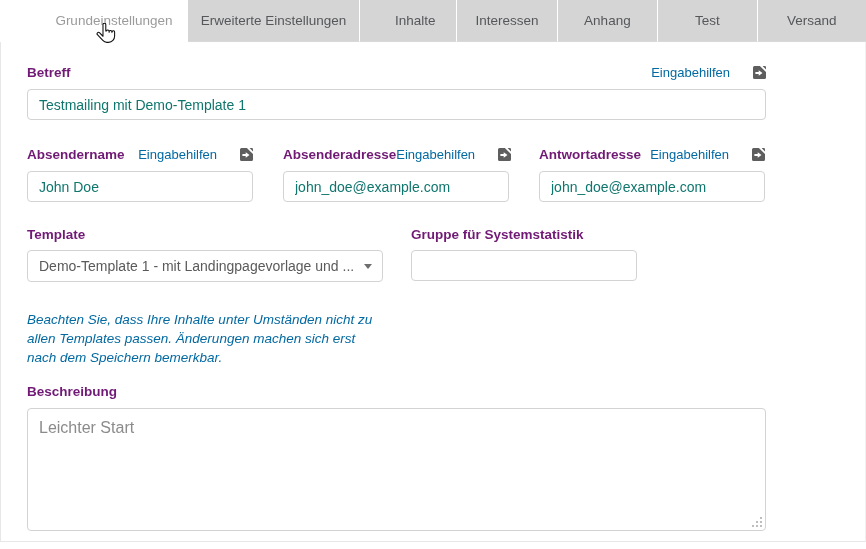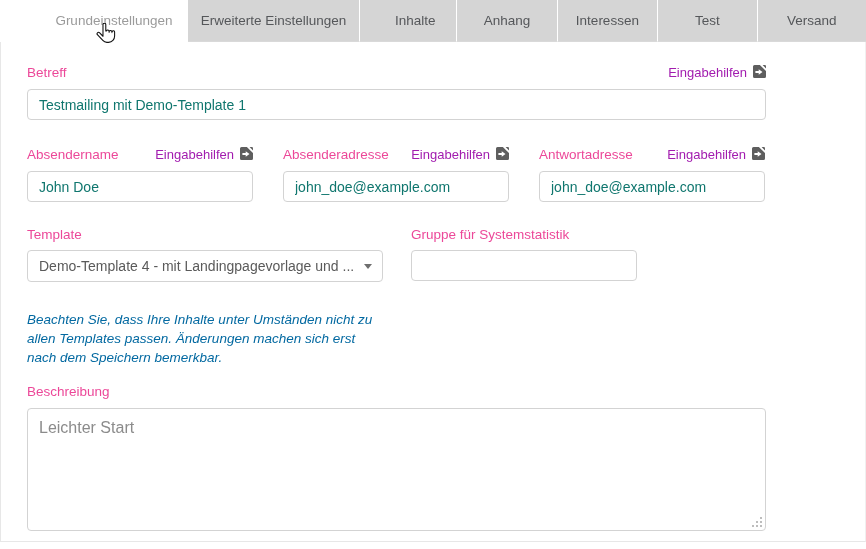--- a/index.html
+++ b/index.html
@@ -19,22 +19,22 @@
   .tab:nth-child(5){width:106px;}
   .tab:nth-child(6){width:106px;}
   .tab:nth-child(7){width:116px;}
 
   
   .panel{box-sizing:border-box;height:500px;background:#fff;
          border-left:1px solid #e7e7e7;border-right:1px solid #f0f0f0;border-bottom:1px solid #e7e7e7;
          padding:22px 99px 0 26px;}
 
   .field-head{display:flex;justify-content:space-between;align-items:center;margin-bottom:8px;}
-  .lbl{font-size:13.5px;font-weight:normal;color:#ec4899;line-height:17px;}
-  .eh-link{display:inline-flex;gap:6px;font-size:13px;color:#a21caf;cursor:pointer;text-decoration:none;}
+  .lbl{font-size:13.5px;font-weight:bold;color:#701a75;line-height:17px;}
+  .eh-link{display:inline-flex;align-items:center;gap:23px;font-size:13px;color:#0369a1;cursor:pointer;text-decoration:none;}
   .eh-link svg{display:block;}
 
   input.txt{box-sizing:border-box;height:31px;width:100%;border:1px solid #d3d3d3;border-radius:4px;
             padding:0 11px;font-family:inherit;font-size:14px;color:#0f766e;background:#fff;outline:none;}
 
   .row2{display:flex;gap:30px;margin-top:26px;}
   .col226{flex:0 0 226px;width:226px;}
 
   .row3{display:flex;margin-top:24px;}
   .col-template{width:356px;margin-right:28px;}
@@ -65,24 +65,24 @@
   <div class="tab active">
       <span>Grundeinstellungen</span>
     </div>
   <div class="tab">
       <span>Erweiterte Einstellungen</span>
     </div>
   <div class="tab">
       <span>Inhalte</span>
     </div>
   <div class="tab">
+      <span>Interessen</span>
+    </div>
+  <div class="tab">
       <span>Anhang</span>
-    </div>
-  <div class="tab">
-      <span>Interessen</span>
     </div>
   <div class="tab">
       <span>Test</span>
     </div>
   <div class="tab">
       <span>Versand</span>
     </div>
 </div>
 
 <div class="panel">
@@ -161,21 +161,21 @@
     </div>
   </div>
 
   
   <div class="row3">
     <div class="col-template">
       <div class="field-head" style="margin-bottom:7px;">
         <span class="lbl">Template</span>
       </div>
       <div class="selectbox">
-        <span class="sel-text">Demo-Template 4 - mit Landingpagevorlage und ...</span>
+        <span class="sel-text">Demo-Template 1 - mit Landingpagevorlage und ...</span>
         <span class="chev"></span>
       </div>
       <div class="note">Beachten Sie, dass Ihre Inhalte unter Umständen nicht zu allen Templates passen. Änderungen machen sich erst nach dem Speichern bemerkbar.</div>
     </div>
 
     <div class="col-gruppe">
       <div class="field-head" style="margin-bottom:7px;">
         <span class="lbl">Gruppe für Systemstatistik</span>
       </div>
       <input class="txt" type="text" value="" style="">

